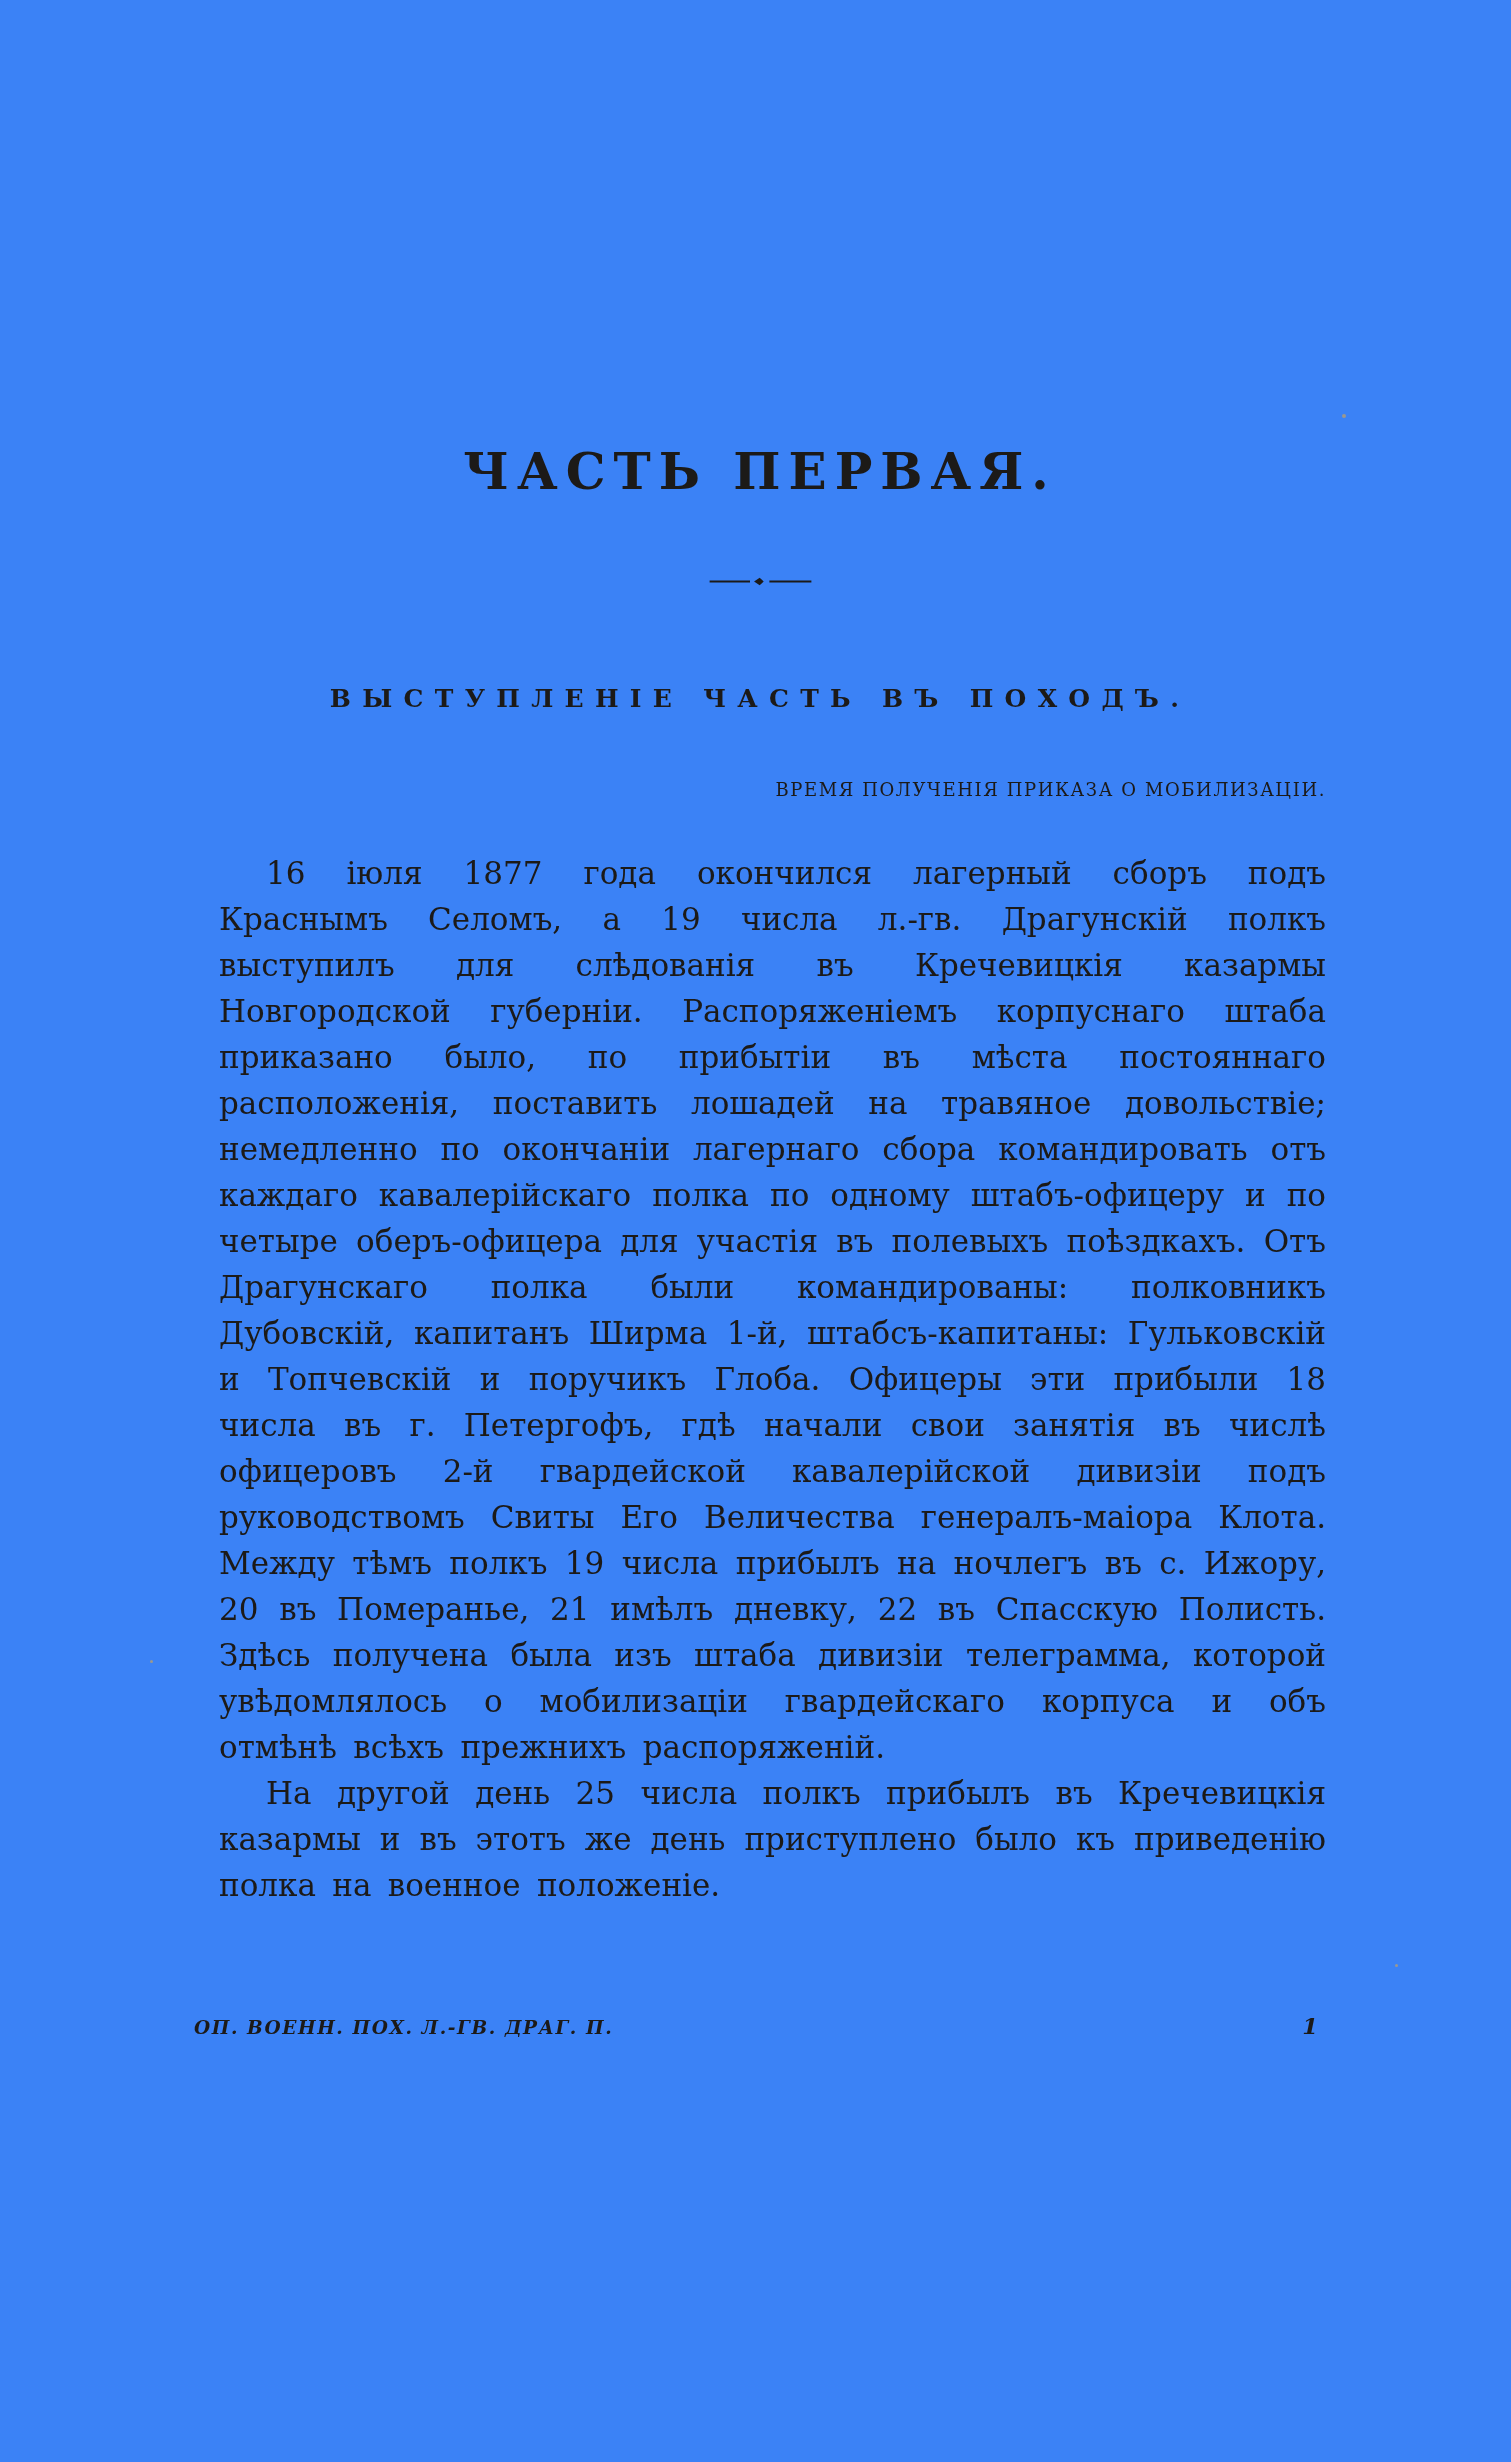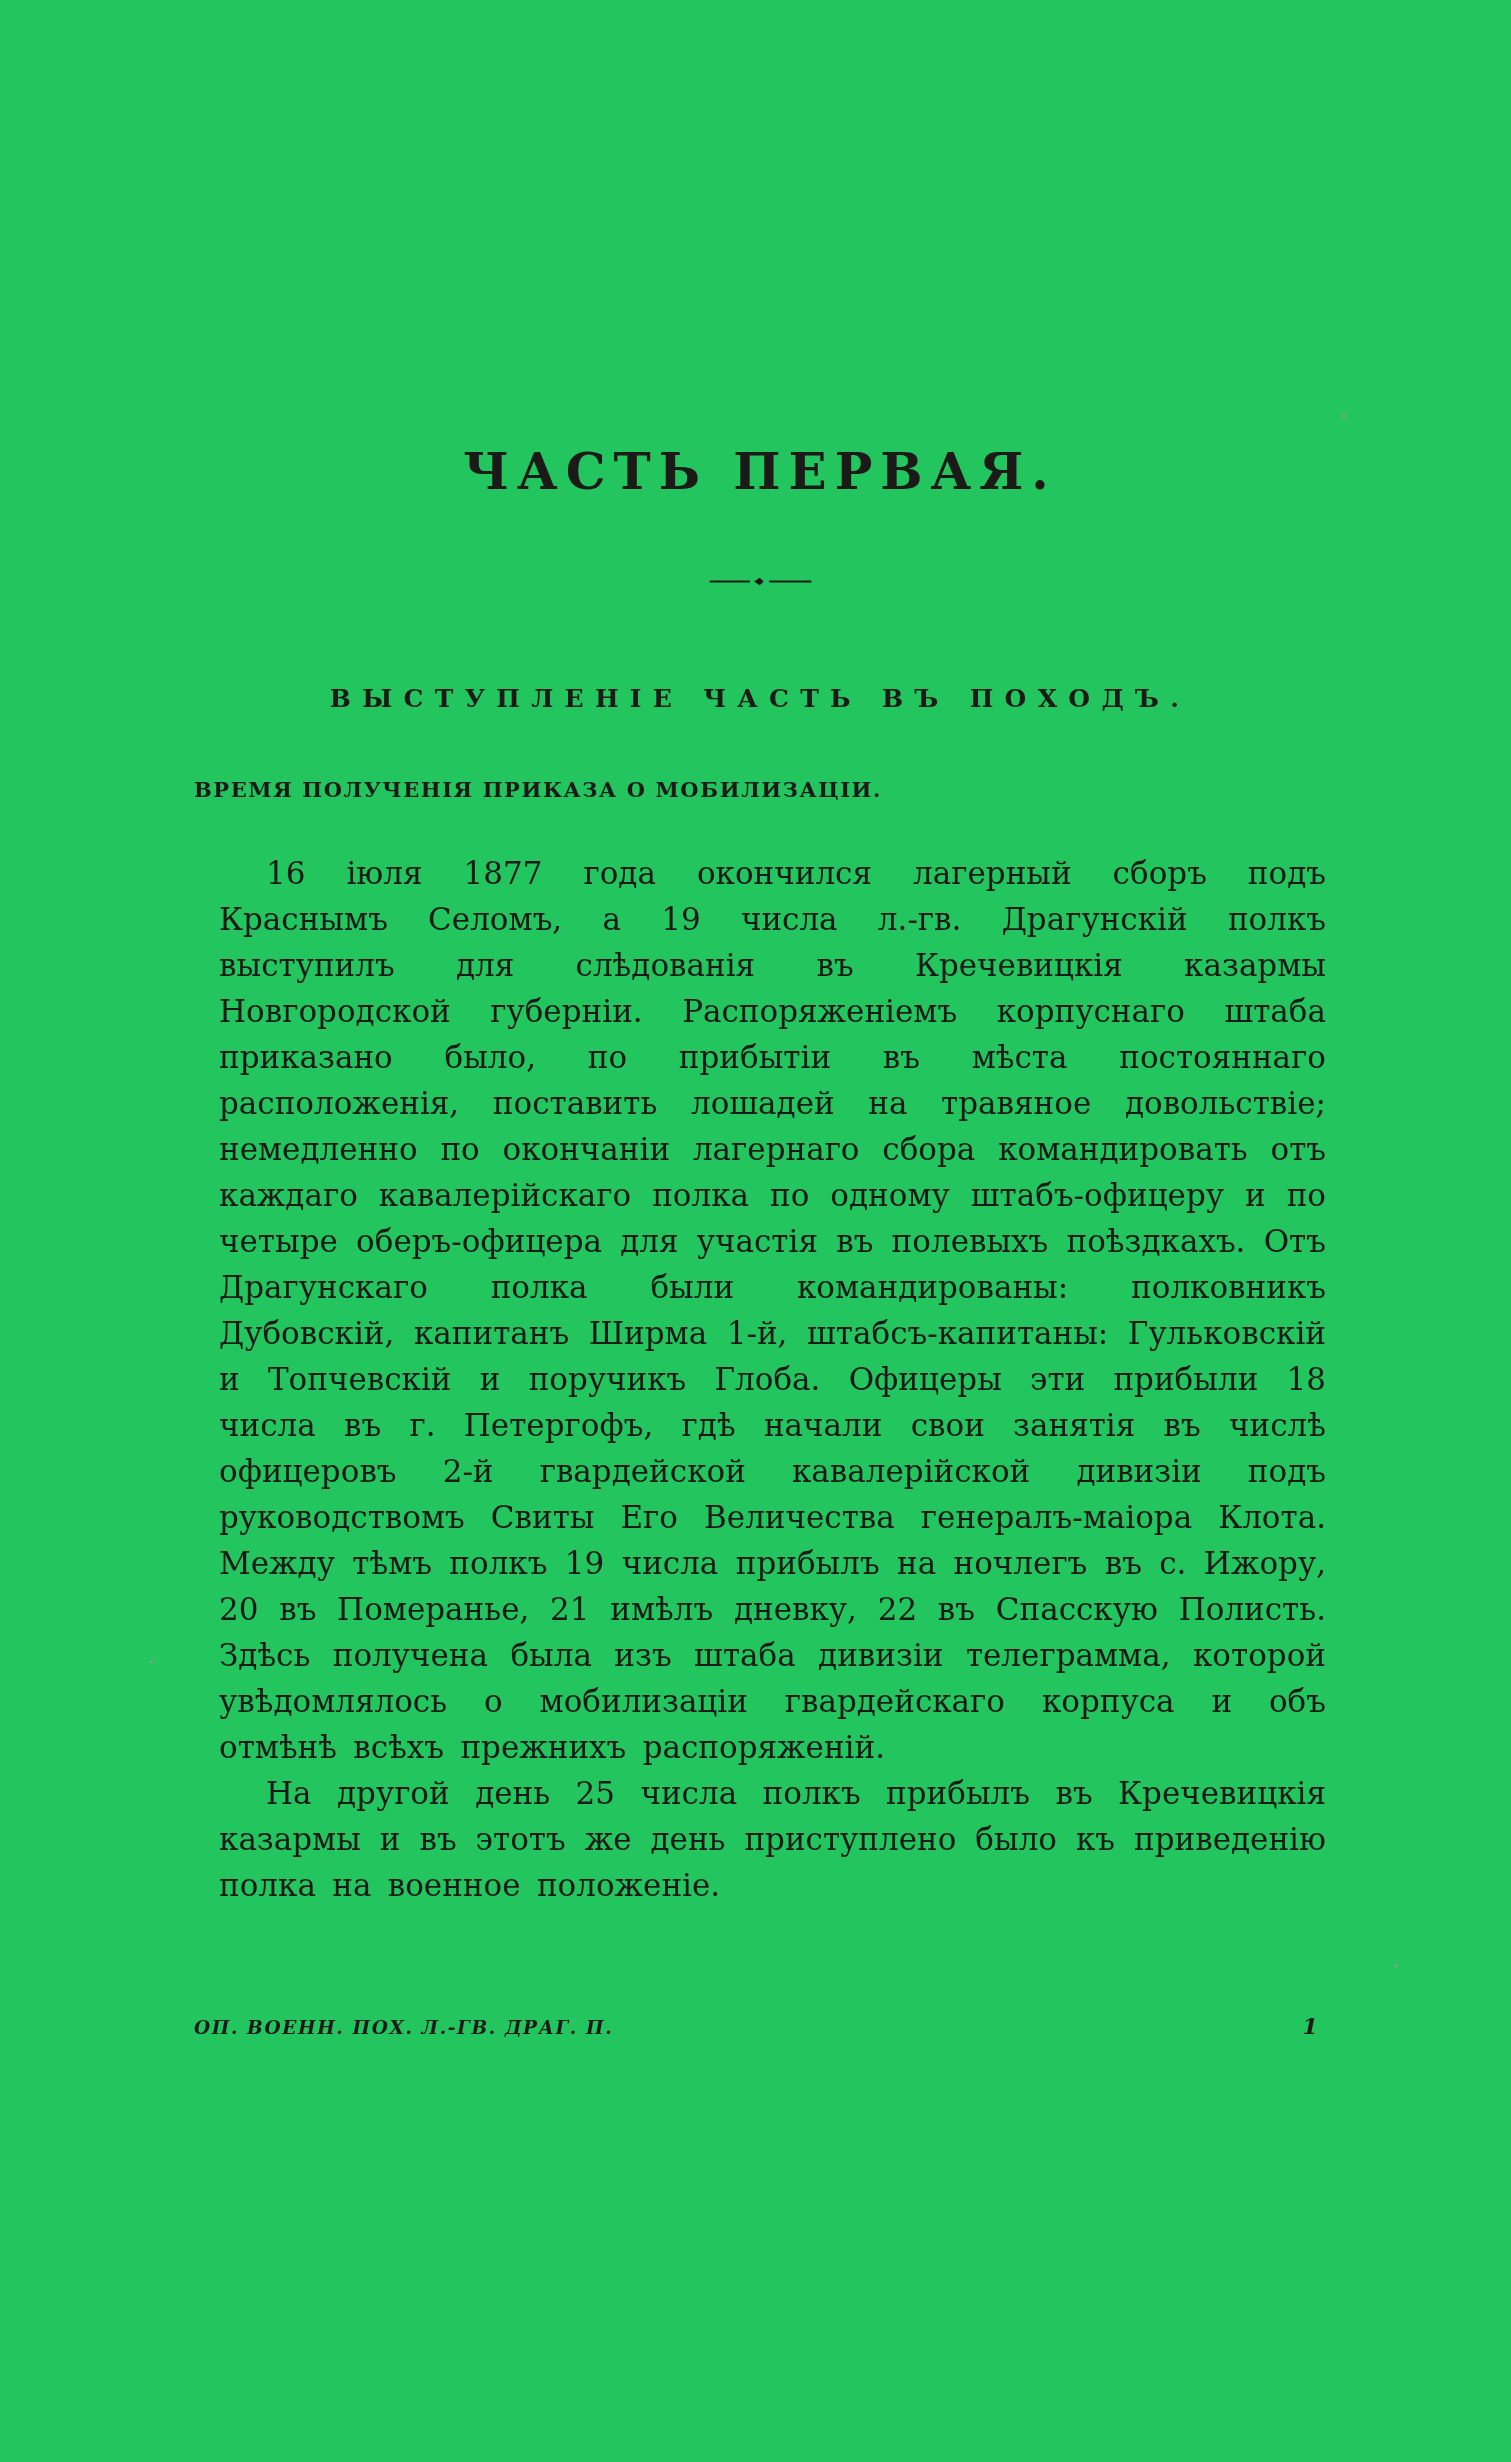--- a/index.html
+++ b/index.html
@@ -5,21 +5,21 @@
   html, body {
     margin: 0;
     padding: 0;
     background: #e9e9e7;
   }
   .page {
     position: relative;
     width: 1511px;
     height: 2462px;
     margin: 0 auto;
-    background: #22c55e;
+    background: #3b82f6;
     color: #1c1a18;
     font-family: "DejaVu Serif", "Liberation Serif", serif;
     overflow: hidden;
     box-shadow: 0 0 14.6px rgba(0,0,0,0.15);
   }
   .content {
     position: absolute;
     left: 194px;
     top: 0;
     width: 1132px;
@@ -40,23 +40,23 @@
   .section-heading {
     margin-top: 93px;
     text-align: center;
     font-size: 25px;
     font-weight: 700;
     letter-spacing: 11.3px;
     line-height: 36px;
   }
   .subheading {
     margin-top: 57px;
-    text-align: left;
-    font-size: 21px;
-    font-weight: 700;
+    text-align: right;
+    font-size: 18px;
+    font-weight: 400;
     letter-spacing: 1.6px;
     line-height: 32px;
   }
   .body-text {
     margin-top: 44px;
     font-size: 31px;
     line-height: 46px;
     text-align: justify;
     word-spacing: 6.5px;
     margin-left: 25px;

